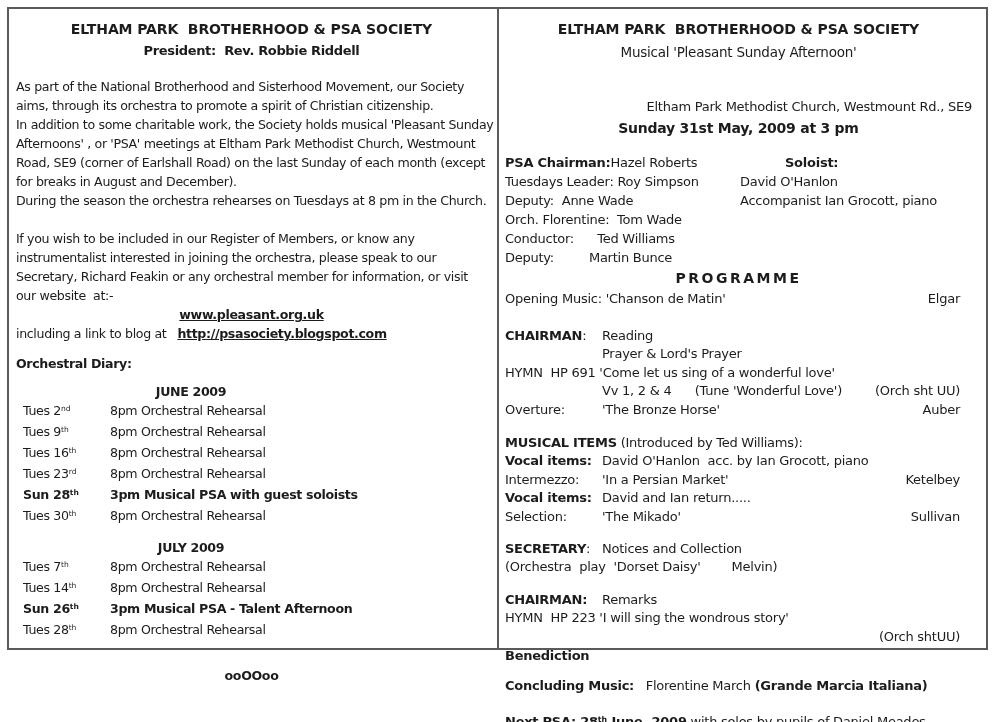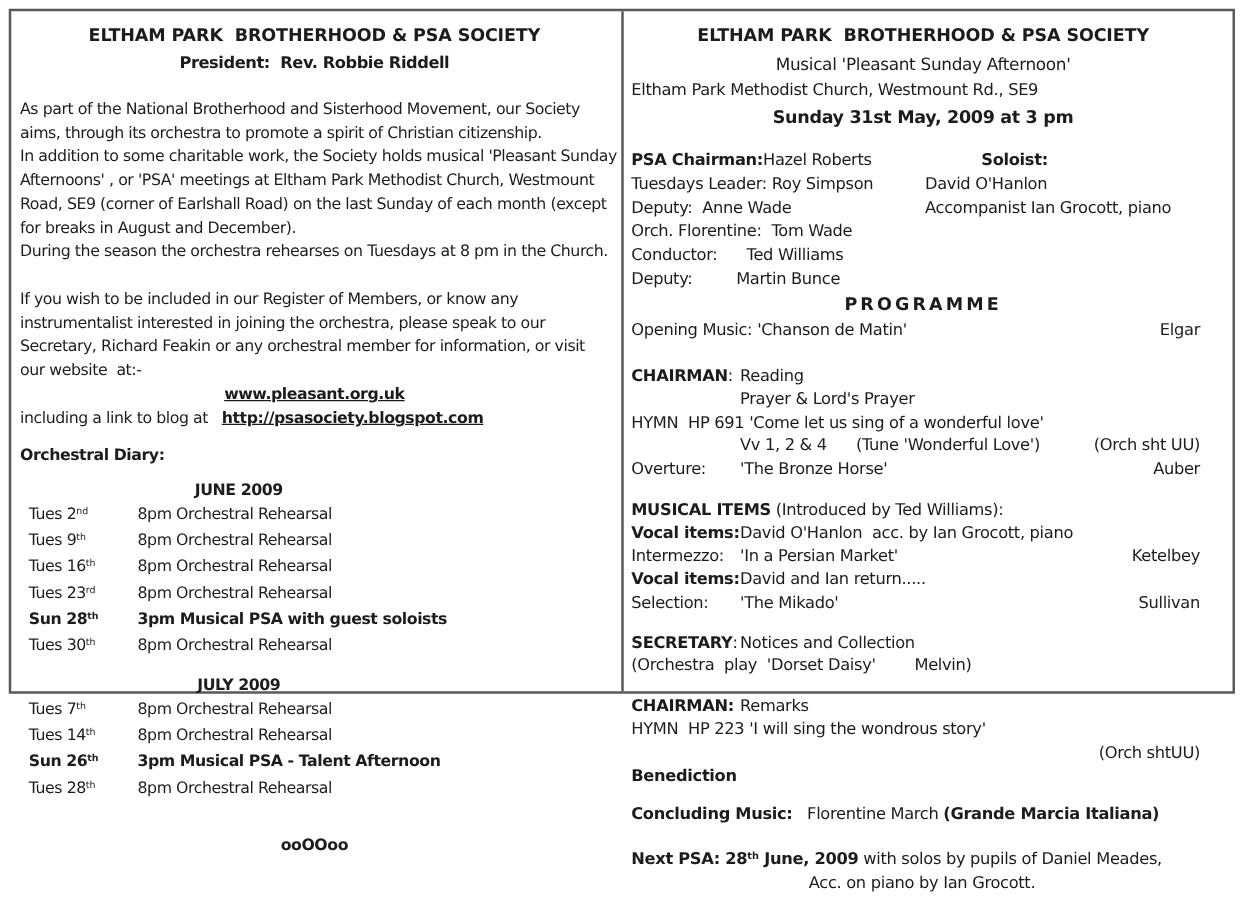--- a/index.html
+++ b/index.html
@@ -2,21 +2,21 @@
 <html><head>
 <meta charset="utf-8">
 <style>
   html,body{margin:0;padding:0;}
   body{
     width:995px;height:722px;background:#ffffff;position:relative;
     font-family:"DejaVu Sans","Liberation Sans",sans-serif;color:#1c1c1c;
     overflow:hidden;
   }
   .sheet{
-    position:absolute;left:7px;top:7px;width:981px;height:548px;
+    position:absolute;left:7px;top:7px;width:981px;height:643px;
     border:2px solid #5a5a5a;box-sizing:border-box;display:flex;background:#fff;
   }
   
   .panel-left{
     width:490px;box-sizing:border-box;border-right:2px solid #5a5a5a;
     padding:9px 10px 0 7px;
     font-size:12.6px;letter-spacing:-0.35px;line-height:19px;
   }
   .ltitle{font-size:14px;font-weight:bold;text-align:center;letter-spacing:-0.1px;line-height:23px;white-space:pre;}
   .president{font-size:13px;font-weight:bold;text-align:center;line-height:20px;white-space:pre;}
@@ -37,28 +37,28 @@
   .ornament{text-align:center;font-weight:bold;margin-top:25px;}
   sup{font-size:0.6em;vertical-align:baseline;position:relative;top:-0.5em;letter-spacing:0;}
   
   .panel-right{
     flex:1;box-sizing:border-box;padding-top:9px;
     font-size:13px;letter-spacing:-0.25px;line-height:18.6px;
   }
   .rhead{padding:0 14px 0 6px;}
   .rtitle{font-size:14px;font-weight:bold;text-align:center;letter-spacing:-0.1px;line-height:23px;white-space:pre;}
   .subtitle{font-size:13.5px;text-align:center;line-height:22px;}
-  .venue{text-align:left;line-height:20px;}
+  .venue{text-align:right;line-height:20px;margin-top:34px;}
   .datetime{font-size:14px;font-weight:bold;text-align:center;line-height:22px;}
   .officers{position:relative;margin-top:15px;}
   .off-right{position:absolute;left:235px;top:0;}
   .prog-head{font-size:14px;font-weight:bold;text-align:center;letter-spacing:2.5px;line-height:20px;}
   .prog{padding:2px 26px 0 6px;}
   .pline{position:relative;white-space:pre;min-height:18.6px;}
-  .pcol2{position:absolute;left:87px;top:0;white-space:pre;}
+  .pcol2{position:absolute;left:97px;top:0;white-space:pre;}
   .pright{position:absolute;right:0;top:0;}
 </style>
 </head>
 <body>
 
 <div class="sheet">
 
   <div class="panel-left">
     <div class="ltitle">ELTHAM PARK  BROTHERHOOD &amp; PSA SOCIETY</div>
     <div class="president">President:  Rev. Robbie Riddell</div>

